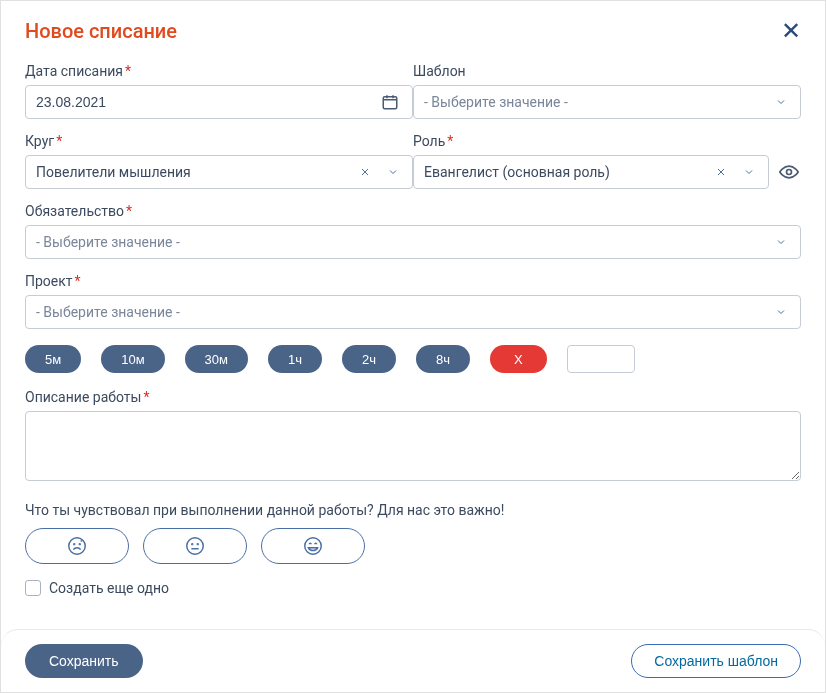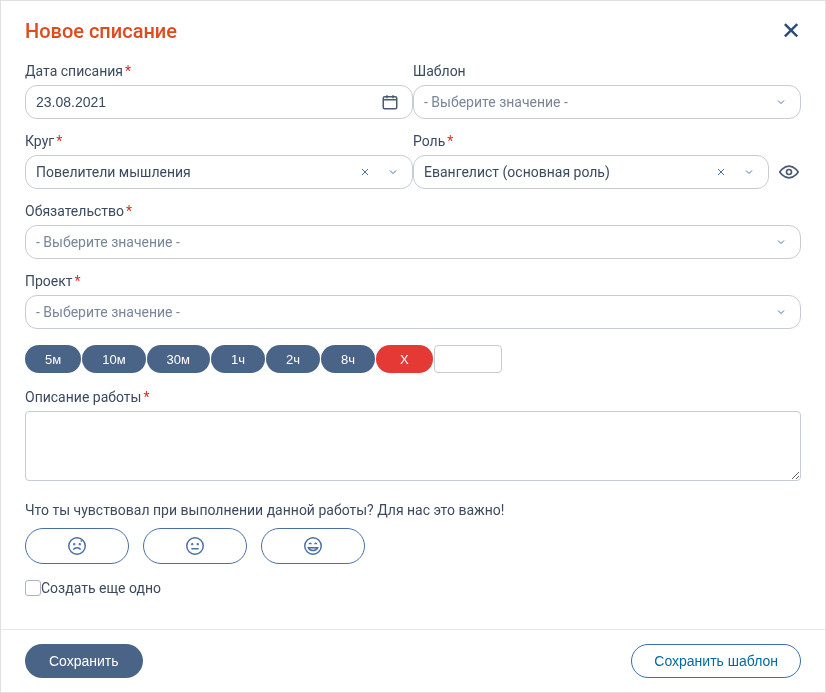--- a/index.html
+++ b/index.html
@@ -60,21 +60,21 @@
   .req { color: #d93025; margin-left: 2px; }
   .control {
     position: relative;
     display: flex;
     align-items: stretch;
   }
   .input, .select {
     width: 100%;
     height: 34px;
     border: 1px solid #c5ccd6;
-    border-radius: 12px;
+    border-radius: 4px;
     padding: 0 10px;
     font-size: 14px;
     color: #3c4a5f;
     background: #fff;
     display: flex;
     align-items: center;
   }
   .input.date { padding-right: 40px; }
   .select { padding-right: 92px; cursor: pointer; }
   .select.placeholder { color: #7a8699; }
@@ -104,21 +104,21 @@
     color: #4a5a73;
     padding: 0;
     height: 34px;
     width: 24px;
     display: flex;
     align-items: center;
     justify-content: center;
   }
   .pill-row {
     display: flex;
-    gap: 1px;
+    gap: 20px;
     margin-top: 4px;
     margin-bottom: 16px;
     align-items: center;
     flex-wrap: wrap;
   }
   .pill {
     border: none;
     background: #4a6488;
     color: #fff;
     height: 28px;
@@ -154,35 +154,36 @@
     height: 36px;
     border: 1px solid #4a6fa5;
     border-radius: 18px;
     background: #fff;
     display: flex;
     align-items: center;
     justify-content: center;
     cursor: pointer;
     color: #4a6fa5;
   }
-  .check-row { display: flex; align-items: center; margin-bottom: 10px; }
+  .check-row { display: flex; align-items: center; gap: 8px; margin-bottom: 10px; }
   .checkbox {
     width: 16px;
     height: 16px;
     border: 1px solid #aab3c2;
     border-radius: 3px;
     background: #fff;
     cursor: pointer;
   }
   .modal-footer {
     border-top: 1px solid #e6e9ee;
     padding: 14px 24px;
     display: flex;
     justify-content: space-between;
     align-items: center;
+    border-radius: 17px;
   }
   .btn-primary {
     background: #4a6488;
     color: #fff;
     border: none;
     border-radius: 18px;
     height: 34px;
     padding: 0 24px;
     font-size: 14px;
     cursor: pointer;

